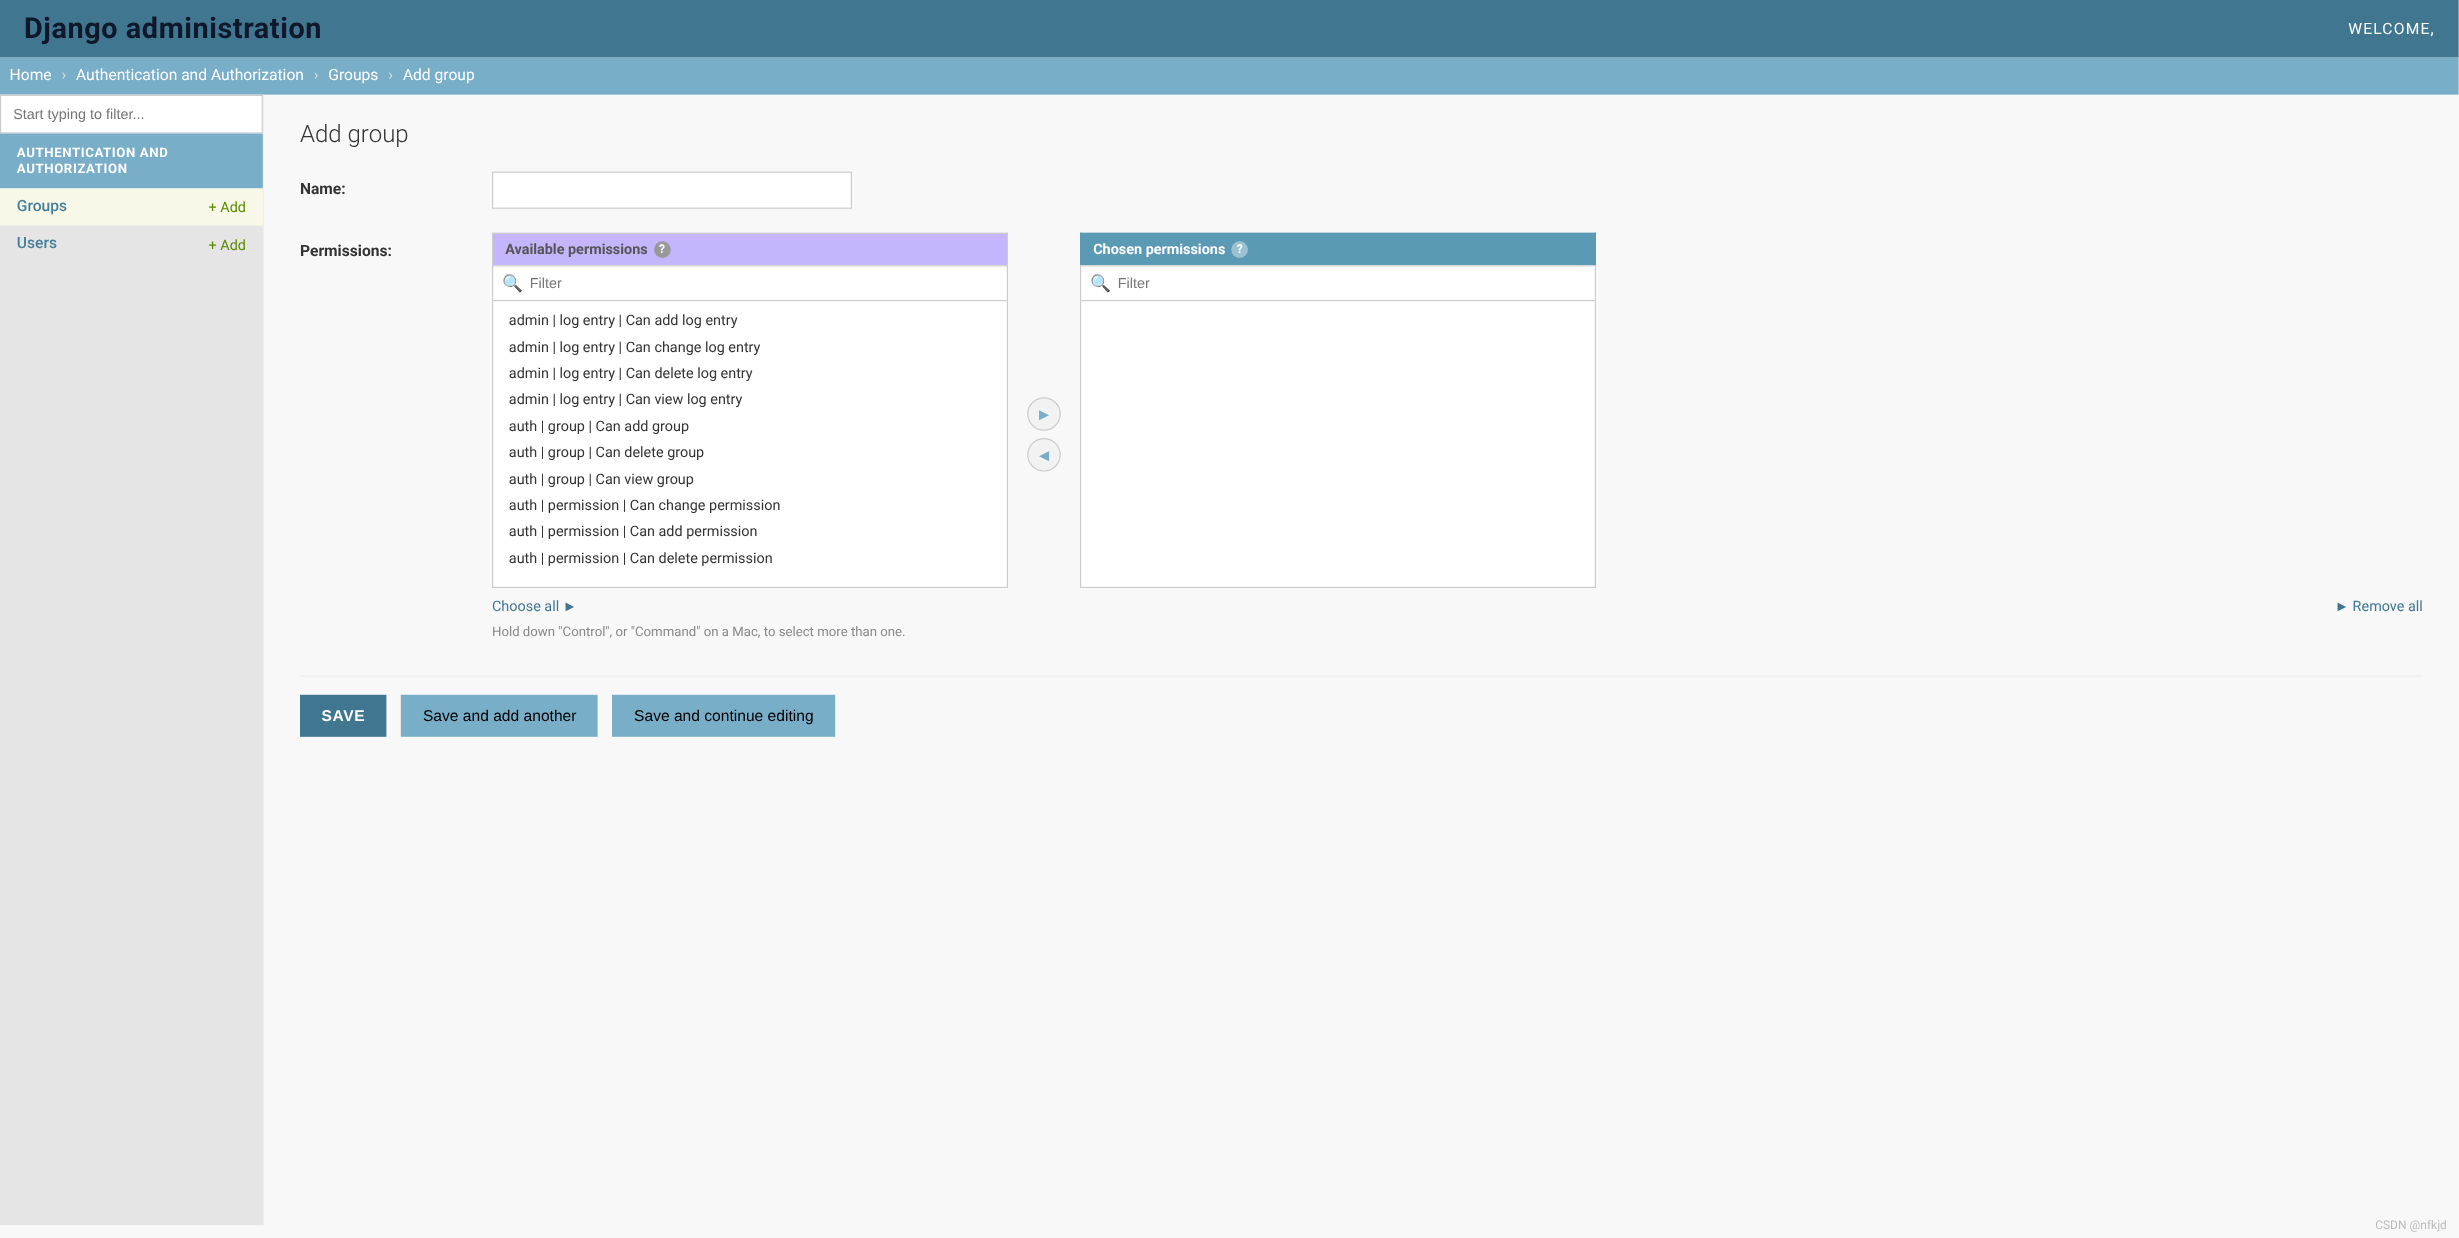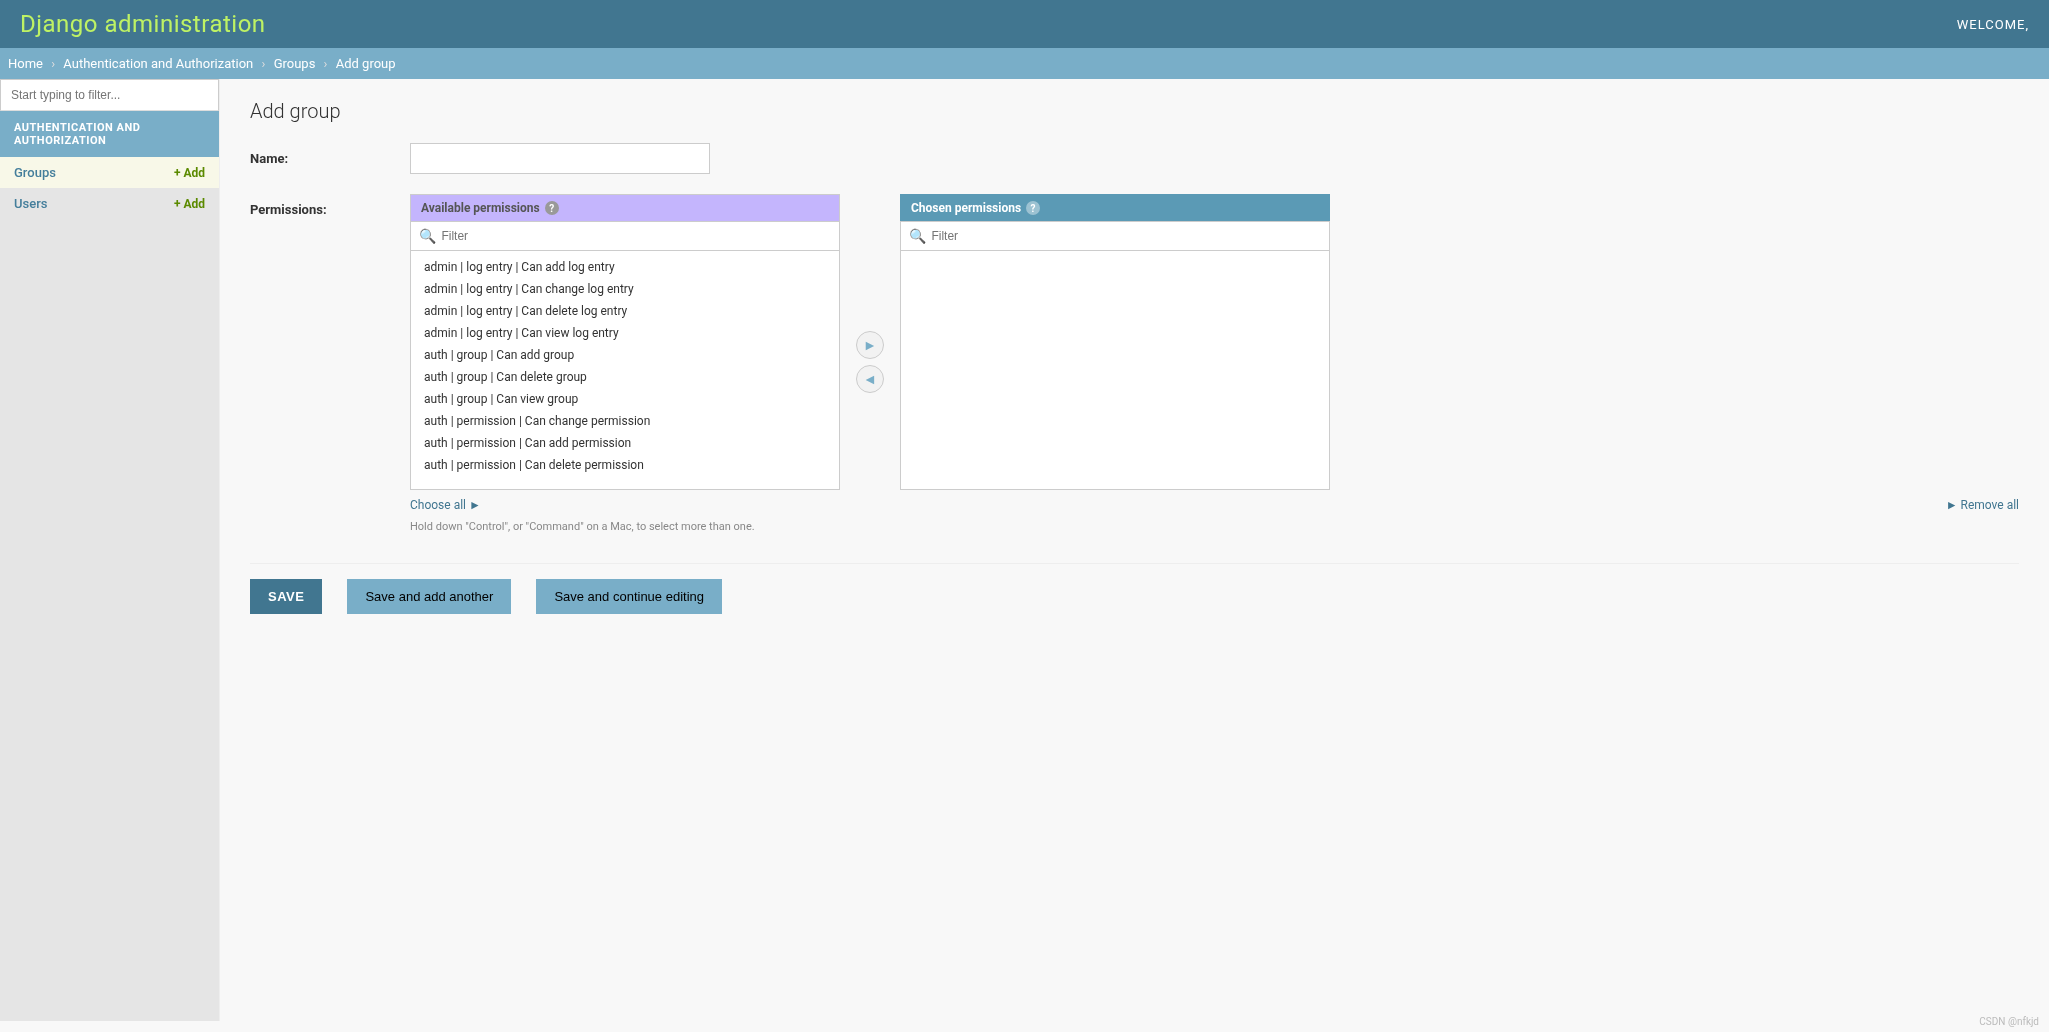--- a/index.html
+++ b/index.html
@@ -7,23 +7,23 @@
 
     
     #header {
       background: #417690;
       padding: 10px 20px;
       display: flex;
       align-items: center;
       justify-content: space-between;
     }
     #header h1 {
-      color: #bef264;
+      color: #0f172a;
       font-size: 24px;
-      font-weight: 400;
+      font-weight: 700;
       letter-spacing: 0.5px;
     }
     #header .welcome {
       color: #fff;
       font-size: 13px;
       letter-spacing: 1px;
     }
 
     
     #breadcrumbs {
@@ -83,21 +83,21 @@
     }
     .sidebar-item a {
       color: #447e9b;
       text-decoration: none;
       font-weight: 500;
     }
     .sidebar-item .add-link {
       color: #5b8a00;
       font-size: 12px;
       text-decoration: none;
-      font-weight: bold;
+      font-weight: normal;
       text-align: center;
     }
 
     
     #content {
       flex: 1;
       padding: 20px 30px;
       background: #f8f8f8;
     }
     .content-title {
@@ -232,21 +232,21 @@
     }
     .help-text {
       color: #888;
       font-size: 11px;
       margin-top: 8px;
     }
 
     
     .submit-row {
       display: flex;
-      gap: 25px;
+      gap: 12px;
       margin-top: 30px;
       padding: 15px 0;
       border-top: 1px solid #eee;
     }
     .btn-save {
       background: #417690;
       color: #fff;
       border: none;
       padding: 10px 18px;
       font-size: 13px;

